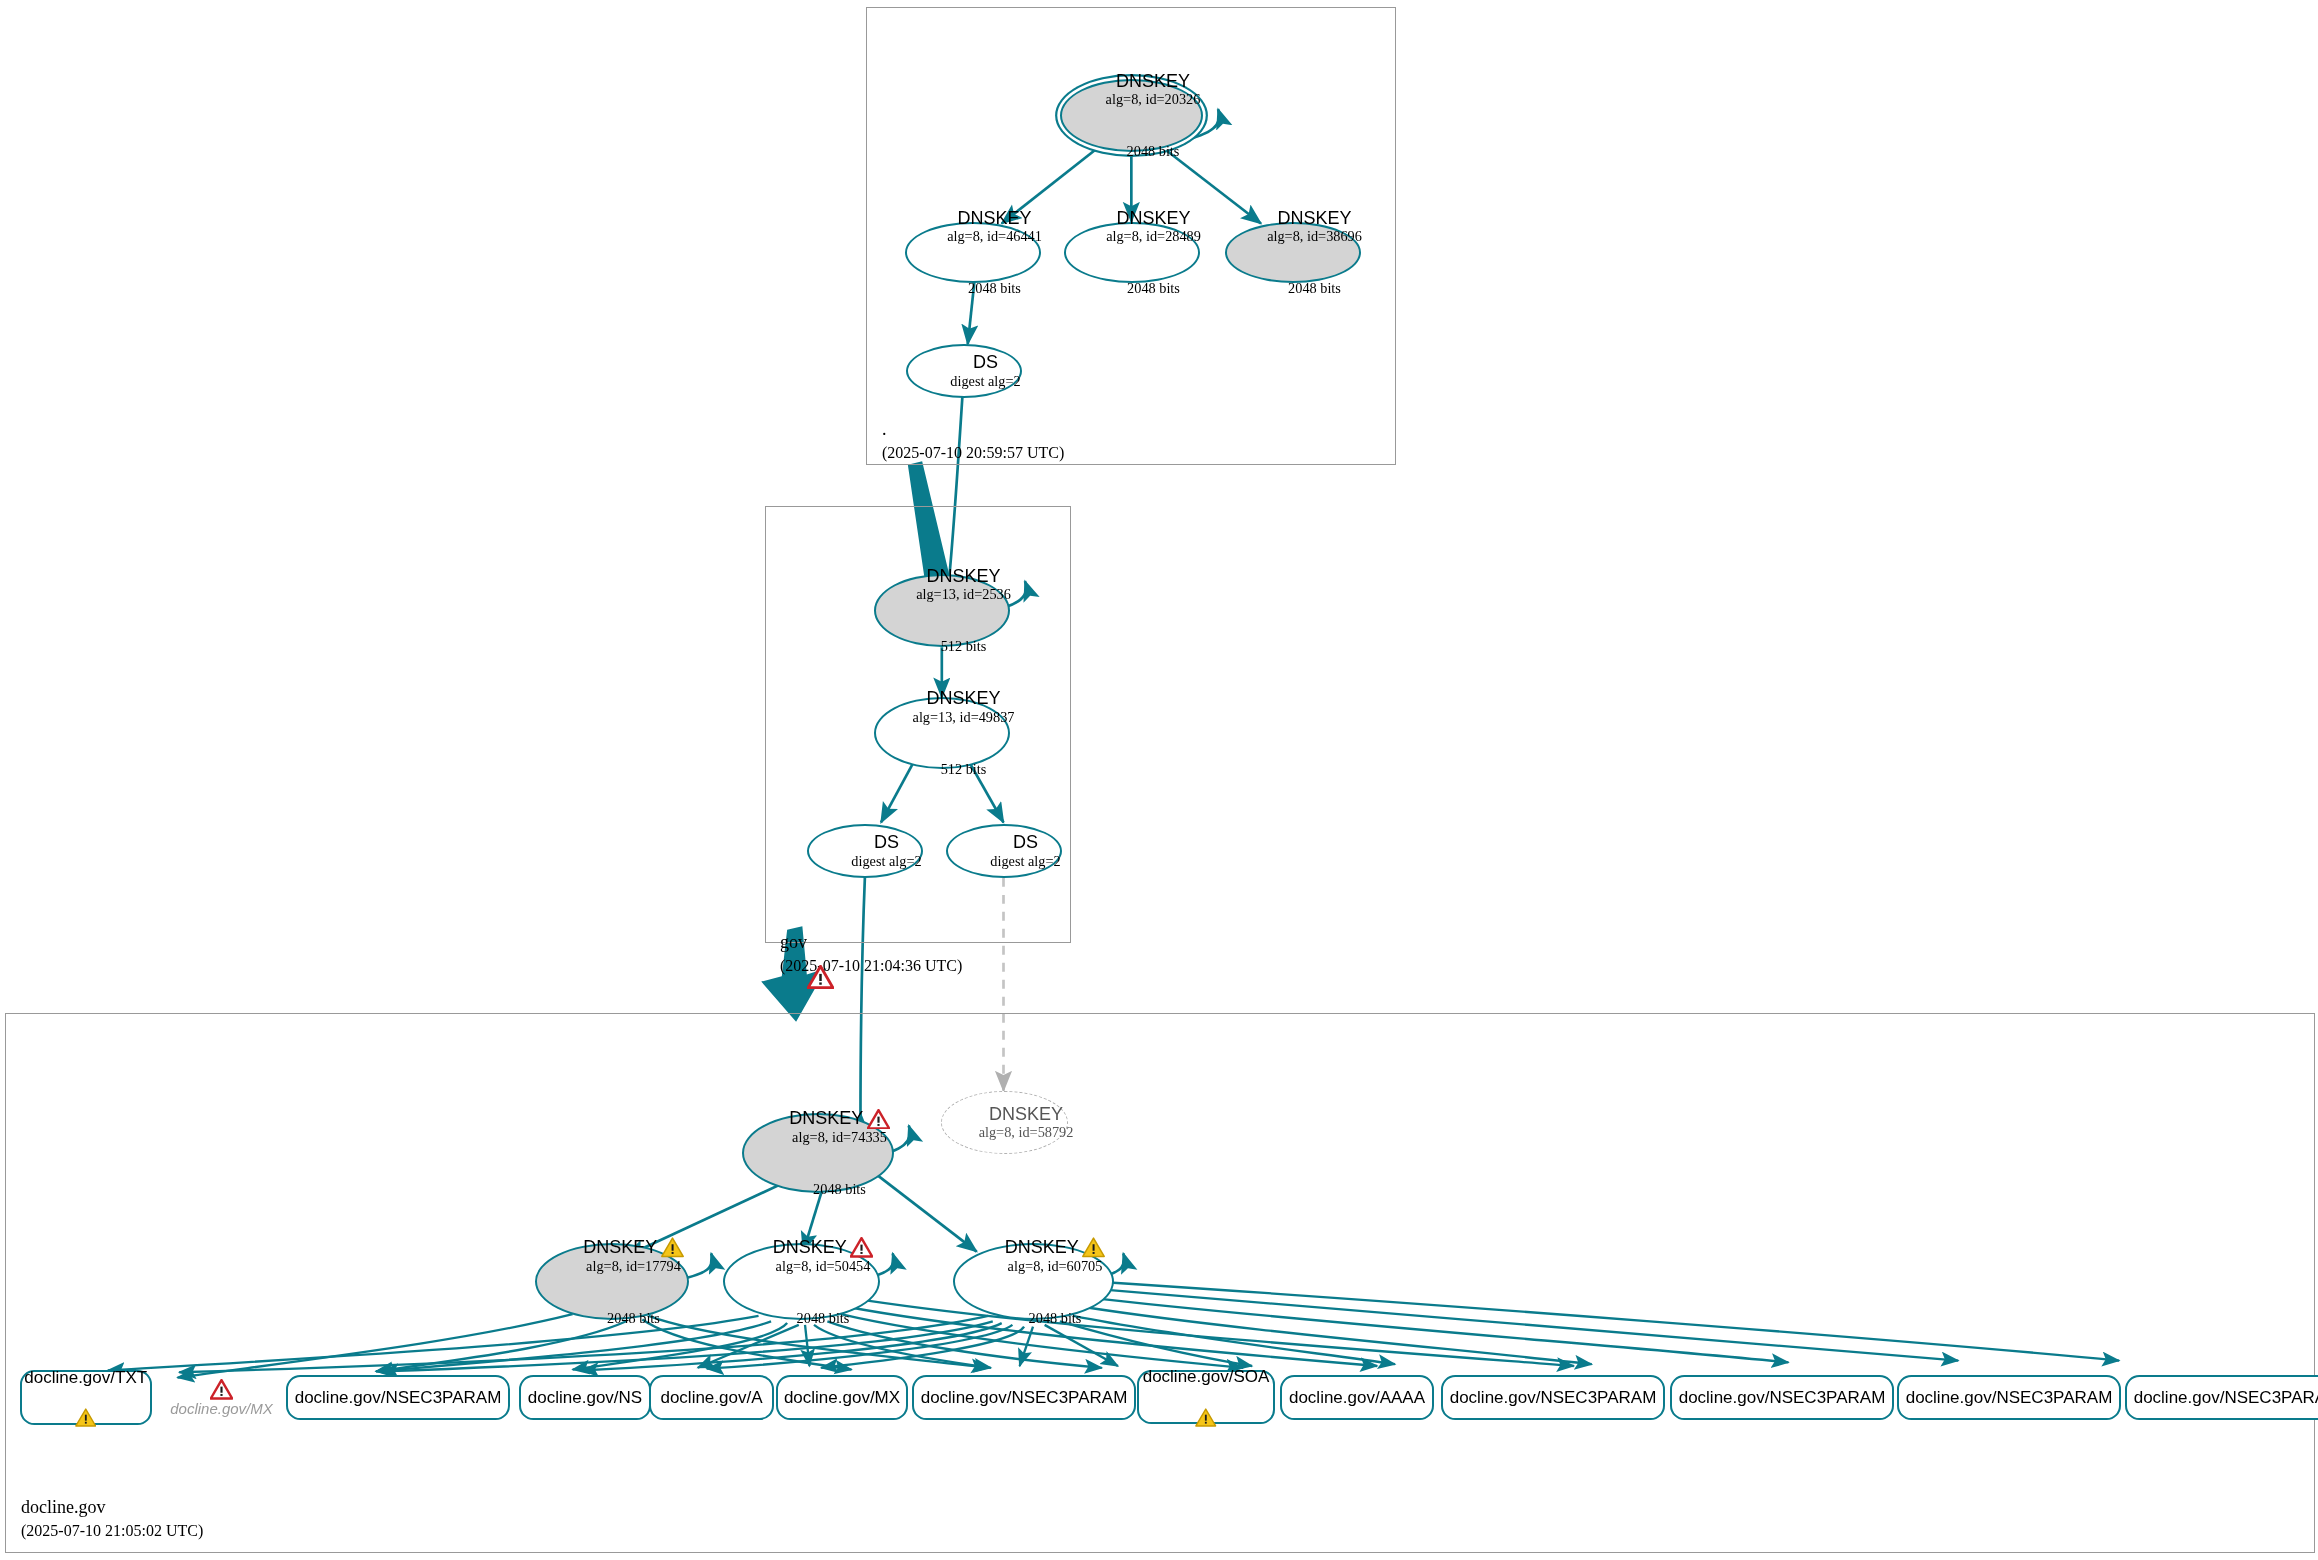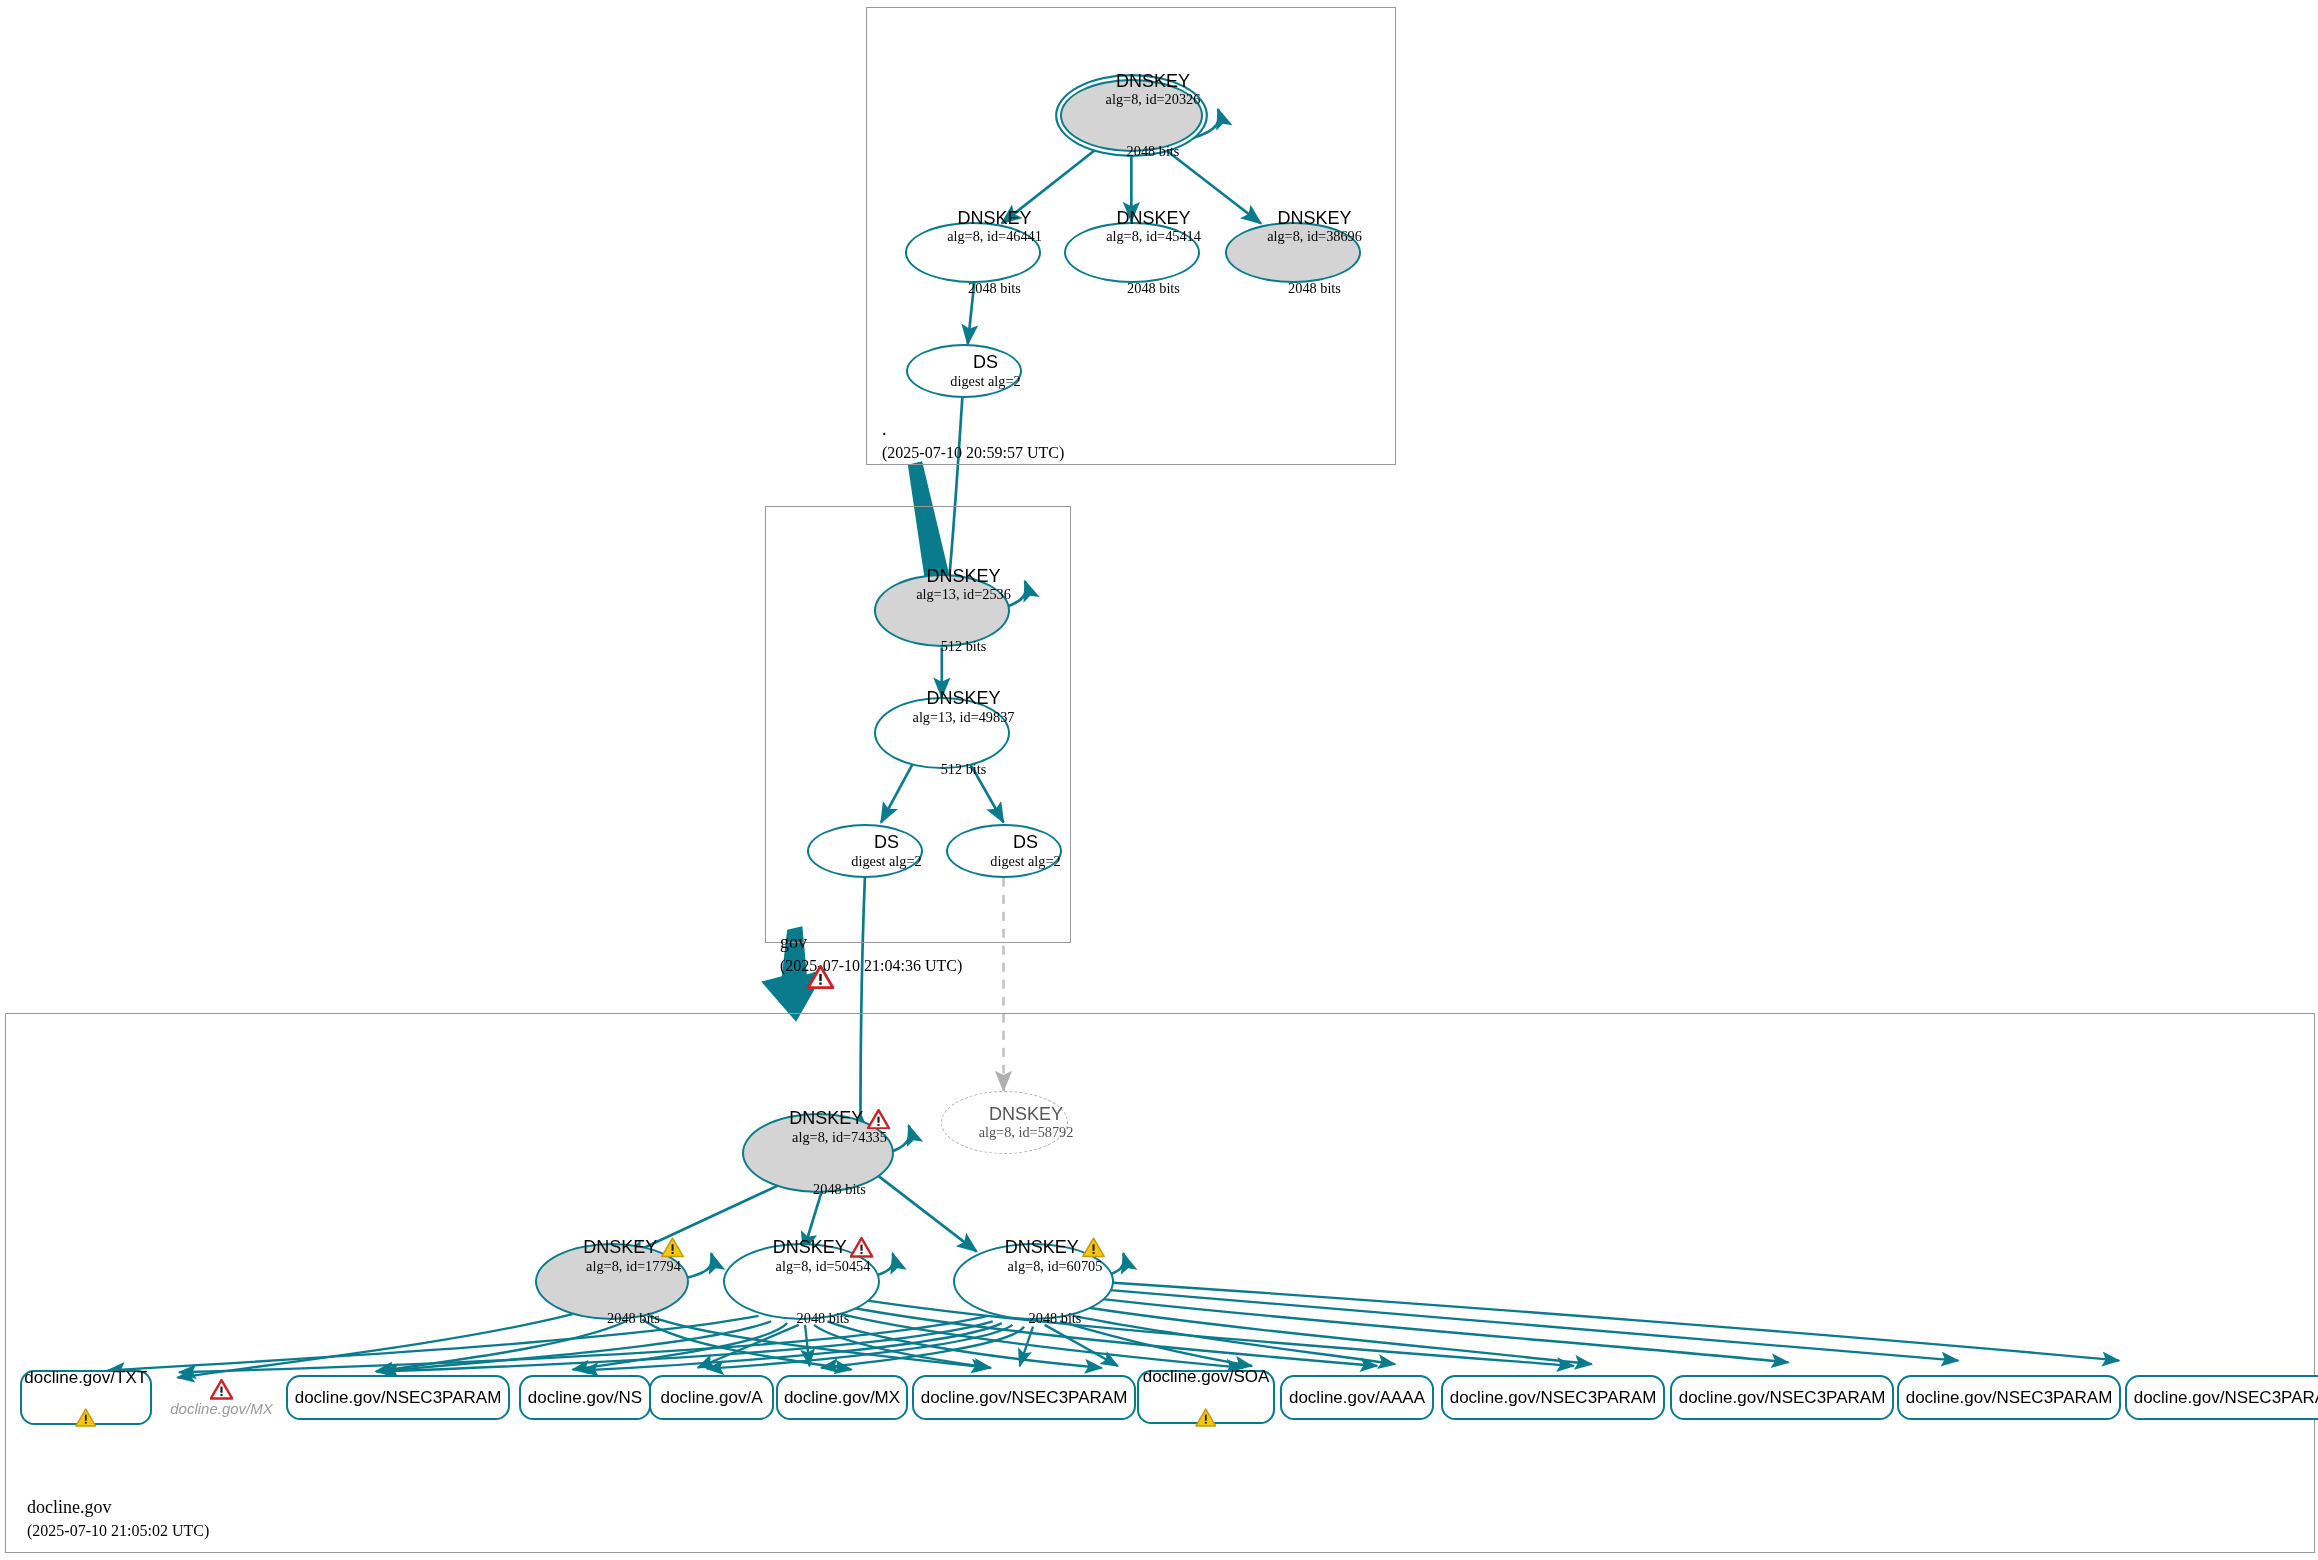--- a/index.html
+++ b/index.html
@@ -151,40 +151,40 @@
     <div class="zdate">(2025-07-10 20:59:57 UTC)</div>
   </div>
 
   <div class="zonebox" style="left:765px;top:506px;width:304px;height:435px;"></div>
   <div class="zonelabel" style="left:780px;top:888px;margin-top:43px;">
     <div class="zname">gov</div>
     <div class="zdate">(2025-07-10 21:04:36 UTC)</div>
   </div>
 
   <div class="zonebox" style="left:5.4px;top:1013px;width:2308px;height:538px;"></div>
-  <div class="zonelabel" style="left:27px;top:1496px;">
+  <div class="zonelabel" style="left:21px;top:1496px;">
     <div class="zname">docline.gov</div>
     <div class="zdate">(2025-07-10 21:05:02 UTC)</div>
   </div>
 
   <div class="node ell ell-grey trust-anchor" style="left:1060px;top:79px;width:143px;height:73px;">
     <div class="t1">DNSKEY</div>
     <div class="t2">alg=8, id=20326</div>
     <div class="t3">2048 bits</div>
   </div>
 
   <div class="node ell ell-white" style="left:905px;top:222px;width:136px;height:61px;">
     <div class="t1">DNSKEY</div>
     <div class="t2">alg=8, id=46441</div>
     <div class="t3">2048 bits</div>
   </div>
 
   <div class="node ell ell-white" style="left:1064px;top:222px;width:136px;height:61px;">
     <div class="t1">DNSKEY</div>
-    <div class="t2">alg=8, id=45414</div>
+    <div class="t2">alg=8, id=28489</div>
     <div class="t3">2048 bits</div>
   </div>
 
   <div class="node ell ell-grey" style="left:1225px;top:222px;width:136px;height:61px;">
     <div class="t1">DNSKEY</div>
     <div class="t2">alg=8, id=38696</div>
     <div class="t3">2048 bits</div>
   </div>
 
   <div class="node ell ell-white" style="left:906px;top:344px;width:116px;height:54px;">

